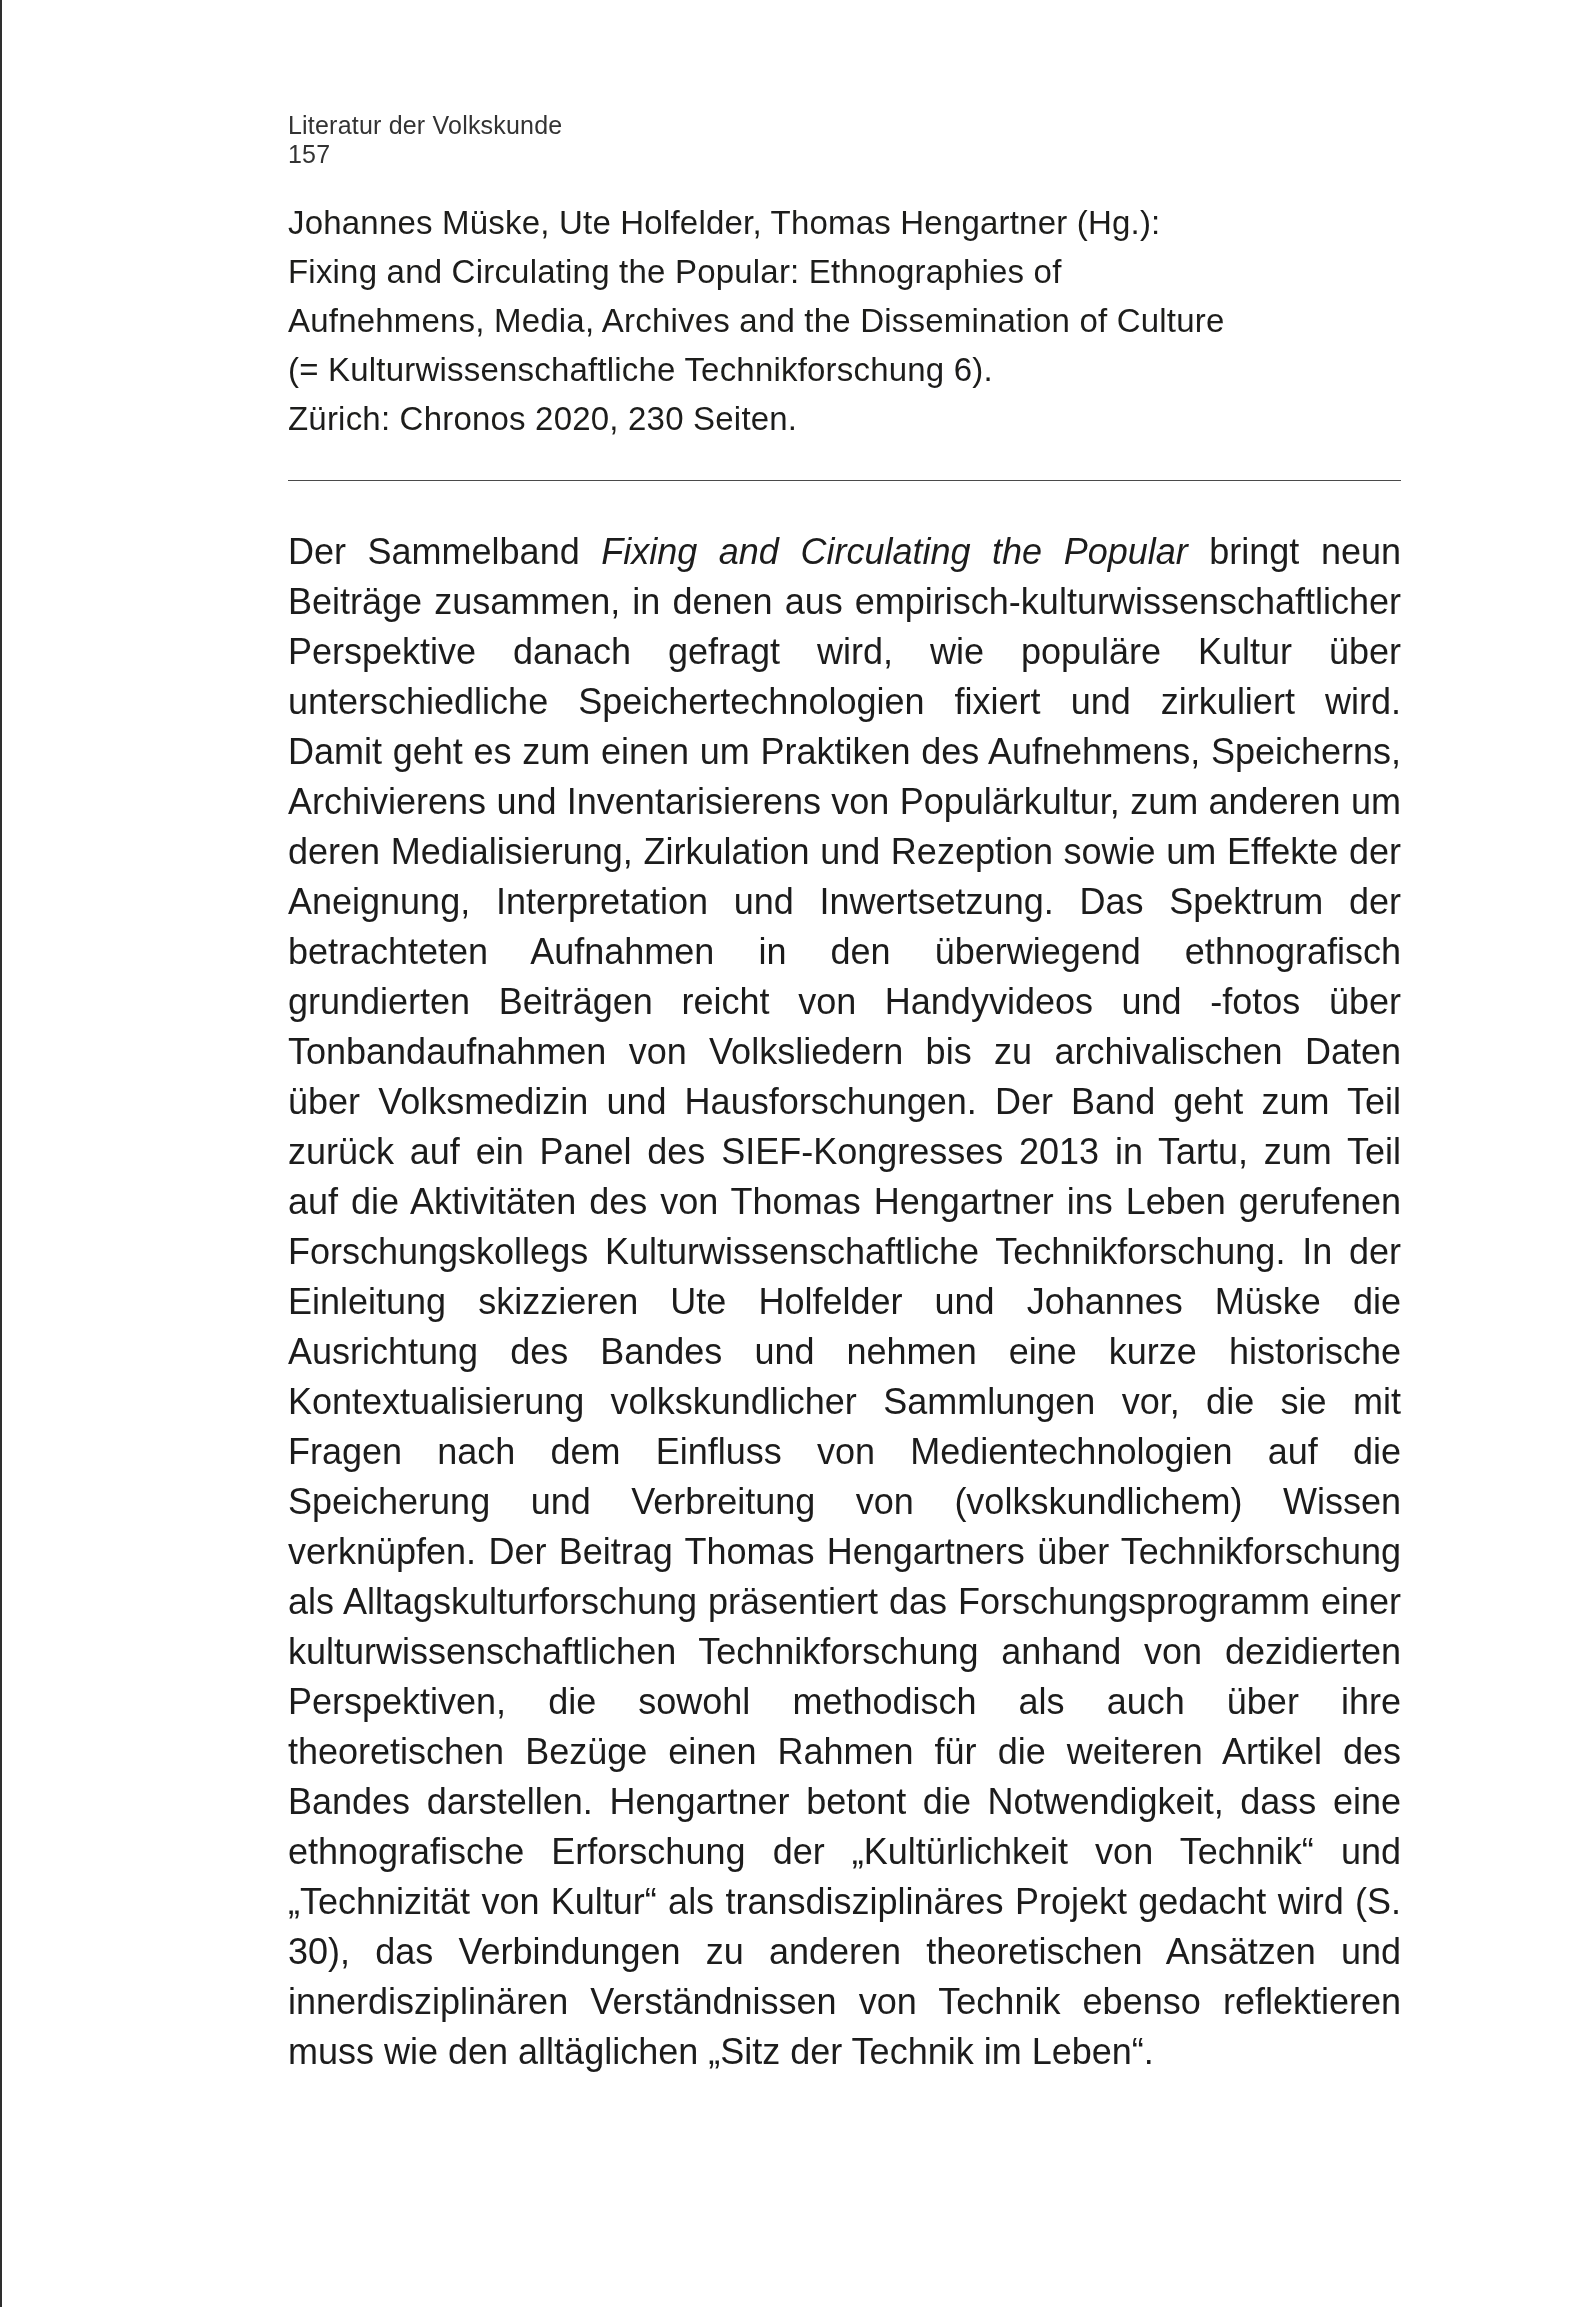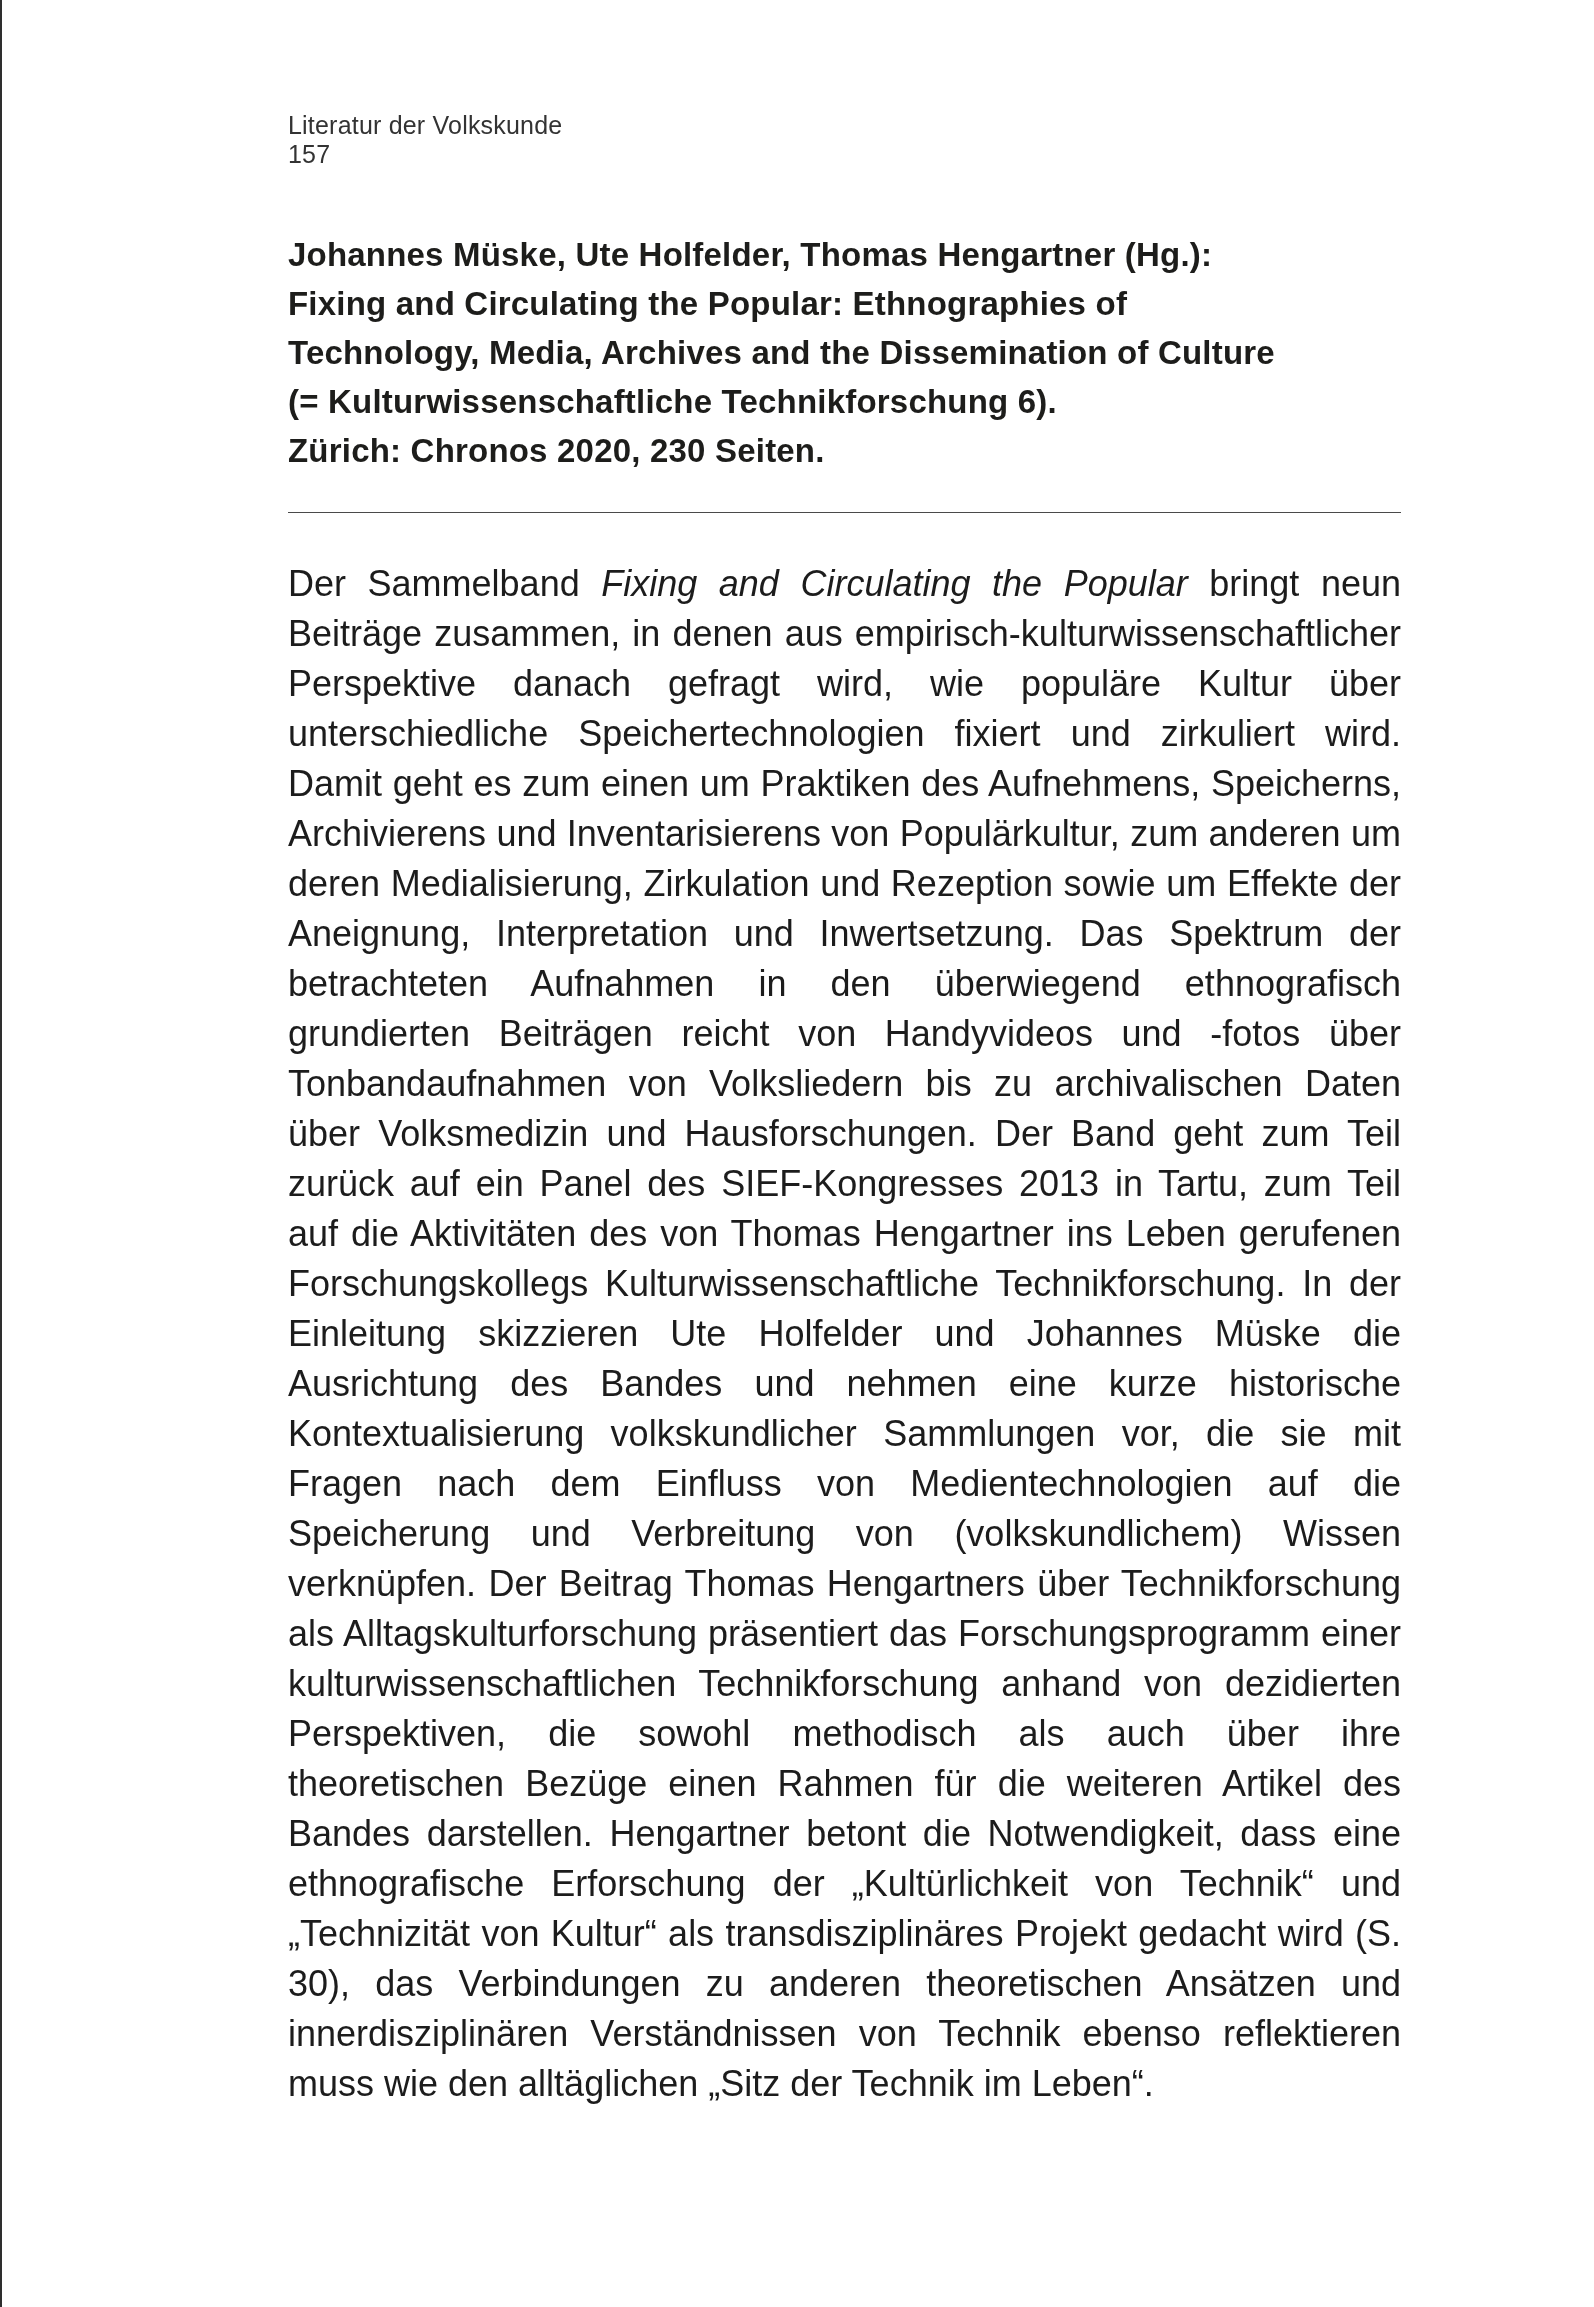--- a/index.html
+++ b/index.html
@@ -35,23 +35,23 @@
     justify-content: space-between;
     align-items: baseline;
     margin-top: 111px;
     font-size: 25px;
     line-height: 29px;
     color: #333333;
     letter-spacing: 0.2px;
     flex-direction: column;
   }
   .citation {
-    margin-top: 61px;
+    margin-top: 29px;
     font-size: 33px;
-    font-weight: 700;
+    font-weight: 400;
     line-height: 49px;
     letter-spacing: 0.2px;
     color: #1d1d1b;
   }
   .rule {
     border: none;
     border-top: 1.6px solid #4a4a4a;
     margin: 37px 0 0 0;
     width: 100%;
   }
@@ -78,21 +78,21 @@
   <div class="content">
 
     <div class="running-head">
       <span class="head-title">Literatur der Volkskunde</span>
       <span class="head-page">157</span>
     </div>
 
     <div class="citation">
       <div class="citation-line">Johannes Müske, Ute Holfelder, Thomas Hengartner (Hg.):</div>
       <div class="citation-line">Fixing and Circulating the Popular: Ethnographies of</div>
-      <div class="citation-line">Technology, Media, Archives and the Dissemination of Culture</div>
+      <div class="citation-line">Aufnehmens, Media, Archives and the Dissemination of Culture</div>
       <div class="citation-line">(= Kulturwissenschaftliche Technikforschung 6).</div>
       <div class="citation-line">Zürich: Chronos 2020, 230 Seiten.</div>
     </div>
 
     <hr class="rule">
 
     <p class="review-text" lang="de"><span>Der Sammelband </span><em class="book-title">Fixing and Circulating the Popular</em><span> bringt neun Beiträge zusammen, in denen aus empirisch-kulturwissenschaftlicher Perspektive danach gefragt wird, wie populäre Kultur über unterschiedliche Speichertechnologien fixiert und zirkuliert wird. Damit geht es zum einen um Praktiken des Aufnehmens, Speicherns, Archivierens und Inventarisierens von Populärkultur, zum anderen um deren Medialisierung, Zirkulation und Rezeption sowie um Effekte der Aneignung, Interpretation und Inwertsetzung. Das Spektrum der betrachteten Aufnahmen in den überwiegend ethnografisch grundierten Beiträgen reicht von Handyvideos und -fotos über Tonbandaufnahmen von Volksliedern bis zu archivalischen Daten über Volksmedizin und Hausforschungen. Der Band geht zum Teil zurück auf ein Panel des SIEF-Kongresses 2013 in Tartu, zum Teil auf die Aktivitäten des von Thomas Hengartner ins Leben gerufenen Forschungskollegs Kulturwissenschaftliche Technikforschung. In der Einleitung skizzieren Ute Holfelder und Johannes Müske die Ausrichtung des Bandes und nehmen eine kurze historische Kontextualisierung volkskundlicher Sammlungen vor, die sie mit Fragen nach dem Einfluss von Medientechnologien auf die Speicherung und Verbreitung von (volkskundlichem) Wissen verknüpfen. Der Beitrag Thomas Hengartners über Technikforschung als Alltagskulturforschung präsentiert das Forschungsprogramm einer kulturwissenschaftlichen Technikforschung anhand von dezidierten Perspektiven, die sowohl methodisch als auch über ihre theoretischen Bezüge einen Rahmen für die weiteren Artikel des Bandes darstellen. Hengartner betont die Notwendigkeit, dass eine ethnografische Erforschung der „Kultürlichkeit von Technik“ und „Technizität von Kultur“ als transdisziplinäres Projekt gedacht wird (S. 30), das Verbindungen zu anderen theoretischen Ansätzen und innerdisziplinären Verständnissen von Technik ebenso reflektieren muss wie den alltäglichen „Sitz der Technik im Leben“.</span></p>
 
   </div>
 </div>

